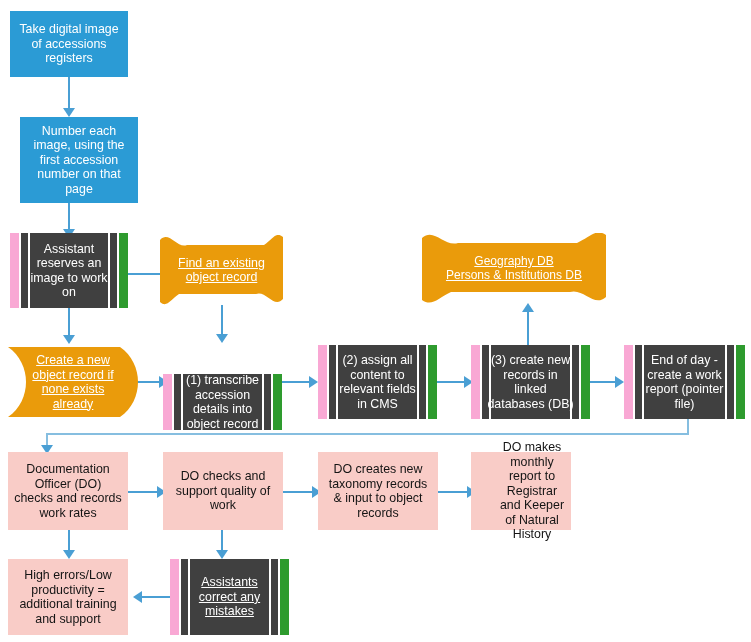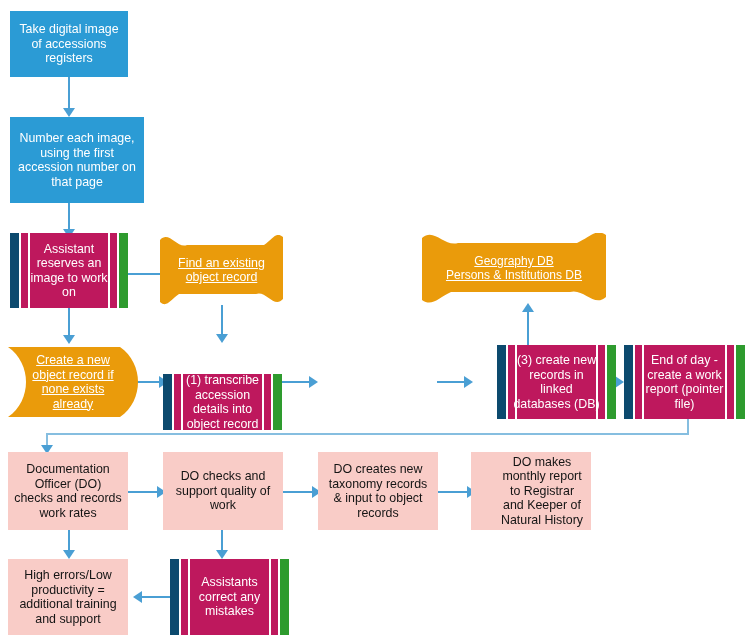--- a/index.html
+++ b/index.html
@@ -27,23 +27,23 @@
   .node .lbl{display:block;width:100%;white-space:pre-line;}
 
   
   .proc-blue{
     background:#2b9bd5;
     color:#ffffff;
   }
 
   
   .proc-green{
-    background:#be185d;
+    background:#404040;
     color:#ffffff;
-    border-left:9px solid #0c4a6e;
+    border-left:9px solid #f9a8d4;
     border-right:9px solid #2e9b2e;
     box-shadow:inset 9px 0 0 -7px #ffffff, inset -9px 0 0 -7px #ffffff;
   }
   .proc-green .lbl{position:relative;z-index:2;}
   .gbar{
     position:absolute;top:0;bottom:0;width:2px;background:#ffffff;z-index:1;
   }
   .gbar.l{left:9px;}
   .gbar.r{right:9px;}
 
@@ -150,21 +150,21 @@
   <div class="conn v" style="left:221px;top:530px;height:24px;"></div>
   <div class="arrow down" style="left:216px;top:550px;"></div>
 
   <div class="conn h" style="left:142px;top:596px;width:28px;"></div>
   <div class="arrow left" style="left:133px;top:591px;"></div>
 
   <div class="node proc-blue" style="left:10px;top:11px;width:118px;height:66px;">
     <span class="lbl">Take digital image of accessions registers</span>
   </div>
 
-  <div class="node proc-blue" style="left:10px;top:117px;width:134px;height:86px;">
+  <div class="node proc-blue" style="left:20px;top:117px;width:118px;height:86px;">
     <span class="lbl">Number each image, using the first accession number on that page</span>
   </div>
 
   <div class="node proc-green" style="left:10px;top:233px;width:118px;height:75px;">
     <span class="gbar l"></span>
     <span class="gbar r"></span>
     <span class="lbl">Assistant reserves an image to work on</span>
   </div>
 
   <div class="node proc-orange" style="left:160px;top:235px;width:123px;height:70px;">
@@ -188,22 +188,27 @@
     </svg>
     <span class="lbl">Create a new object record if none exists already</span>
   </div>
 
   <div class="node proc-green" style="left:163px;top:345px;width:119px;height:56px;margin-top:29px;">
     <span class="gbar l"></span>
     <span class="gbar r"></span>
     <span class="lbl">(1) transcribe accession details into object record</span>
   </div>
 
-
-  <div class="node proc-green" style="left:471px;top:345px;width:119px;height:74px;margin-left:26px;">
+  <div class="node proc-green" style="left:318px;top:345px;width:119px;height:74px;">
+    <span class="gbar l"></span>
+    <span class="gbar r"></span>
+    <span class="lbl">(2) assign all content to relevant fields in CMS</span>
+  </div>
+
+  <div class="node proc-green" style="left:471px;top:345px;width:119px;height:74px;">
     <span class="gbar l"></span>
     <span class="gbar r"></span>
     <span class="lbl">(3) create new records in linked databases (DB)</span>
   </div>
 
   <div class="node proc-green" style="left:624px;top:345px;width:121px;height:74px;">
     <span class="gbar l"></span>
     <span class="gbar r"></span>
     <span class="lbl">End of day - create a work report (pointer file)</span>
   </div>
@@ -213,27 +218,27 @@
   </div>
 
   <div class="node proc-pink" style="left:163px;top:452px;width:120px;height:78px;">
     <span class="lbl">DO checks and support quality of work</span>
   </div>
 
   <div class="node proc-pink" style="left:318px;top:452px;width:120px;height:78px;">
     <span class="lbl">DO creates new taxonomy records &amp; input to object records</span>
   </div>
 
-  <div class="node proc-pink" style="left:471px;top:452px;width:120px;height:78px;padding-left:28px;">
+  <div class="node proc-pink" style="left:471px;top:452px;width:100px;height:78px;padding-left:28px;">
     <span class="lbl">DO makes monthly report to Registrar and Keeper of Natural History</span>
   </div>
 
   <div class="node proc-pink" style="left:8px;top:559px;width:120px;height:76px;">
     <span class="lbl">High errors/Low productivity = additional training and support</span>
   </div>
 
-  <div class="node proc-green" style="left:170px;top:559px;width:119px;height:76px;">
+  <div class="node proc-green" style="left:170px;top:559px;width:119px;height:76px;text-decoration:underline;">
     <span class="gbar l"></span>
     <span class="gbar r"></span>
     <span class="lbl">Assistants correct any mistakes</span>
   </div>
 
 </div>
 
 </body></html>

